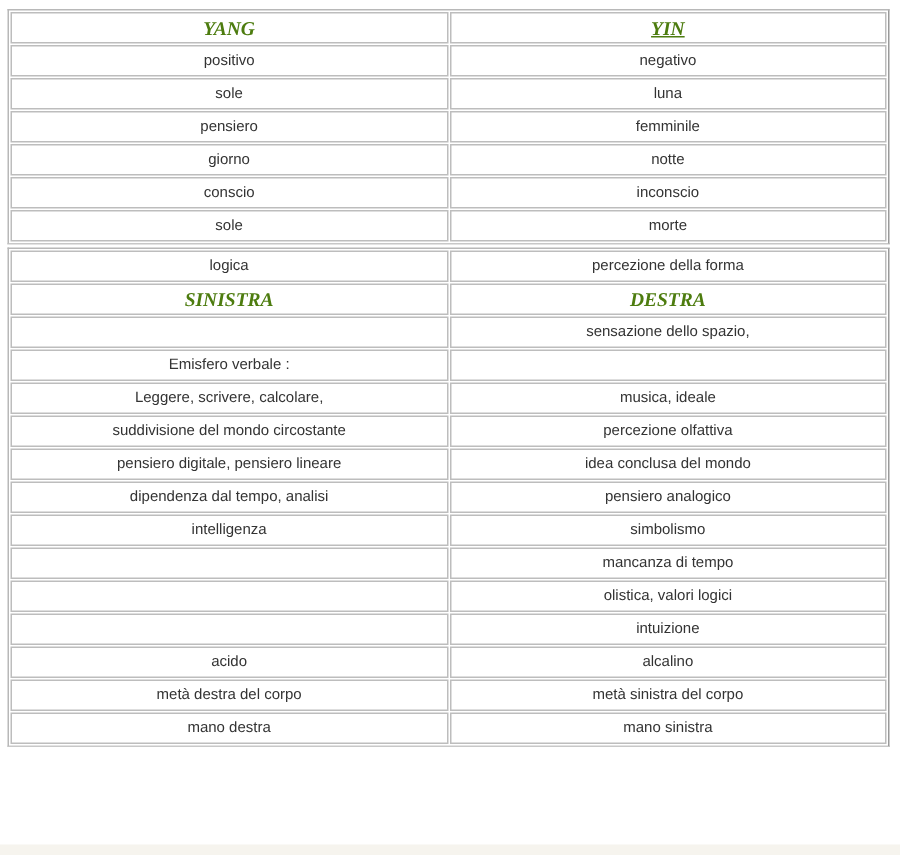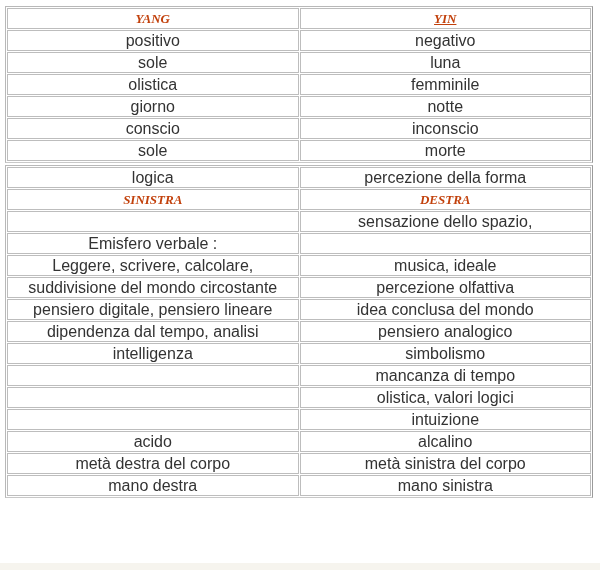--- a/index.html
+++ b/index.html
@@ -30,32 +30,32 @@
       border-bottom-color: #c8c8c8;
       table-layout: fixed;
       margin: 0;
     }
     table.grid td {
       border: 1px solid #bdbdbd;
       height: 19px;
       padding: 0 2px;
       text-align: center;
       vertical-align: middle;
-      font-size: 16px;
+      font-size: 10px;
       line-height: 19px;
       white-space: nowrap;
       overflow: hidden;
       background: #ffffff;
     }
     table.grid td.head {
       font-family: "Liberation Serif", "DejaVu Serif", serif;
       font-style: italic;
       font-weight: bold;
       font-size: 13px;
-      color: #c2410c;
+      color: #4d7c0f;
     }
     table.grid td.head.underline {
       text-decoration: underline;
     }
     table.grid col.c1 { width: 290px; }
     table.grid col.c2 { width: 290px; }
     .gap {
       height: 2px;
     }
     .bottom-shade {
@@ -84,21 +84,21 @@
       </tr>
       <tr>
         <td>positivo</td>
         <td>negativo</td>
       </tr>
       <tr>
         <td>sole</td>
         <td>luna</td>
       </tr>
       <tr>
-        <td>olistica</td>
+        <td>pensiero</td>
         <td>femminile</td>
       </tr>
       <tr>
         <td>giorno</td>
         <td>notte</td>
       </tr>
       <tr>
         <td>conscio</td>
         <td>inconscio</td>
       </tr>

